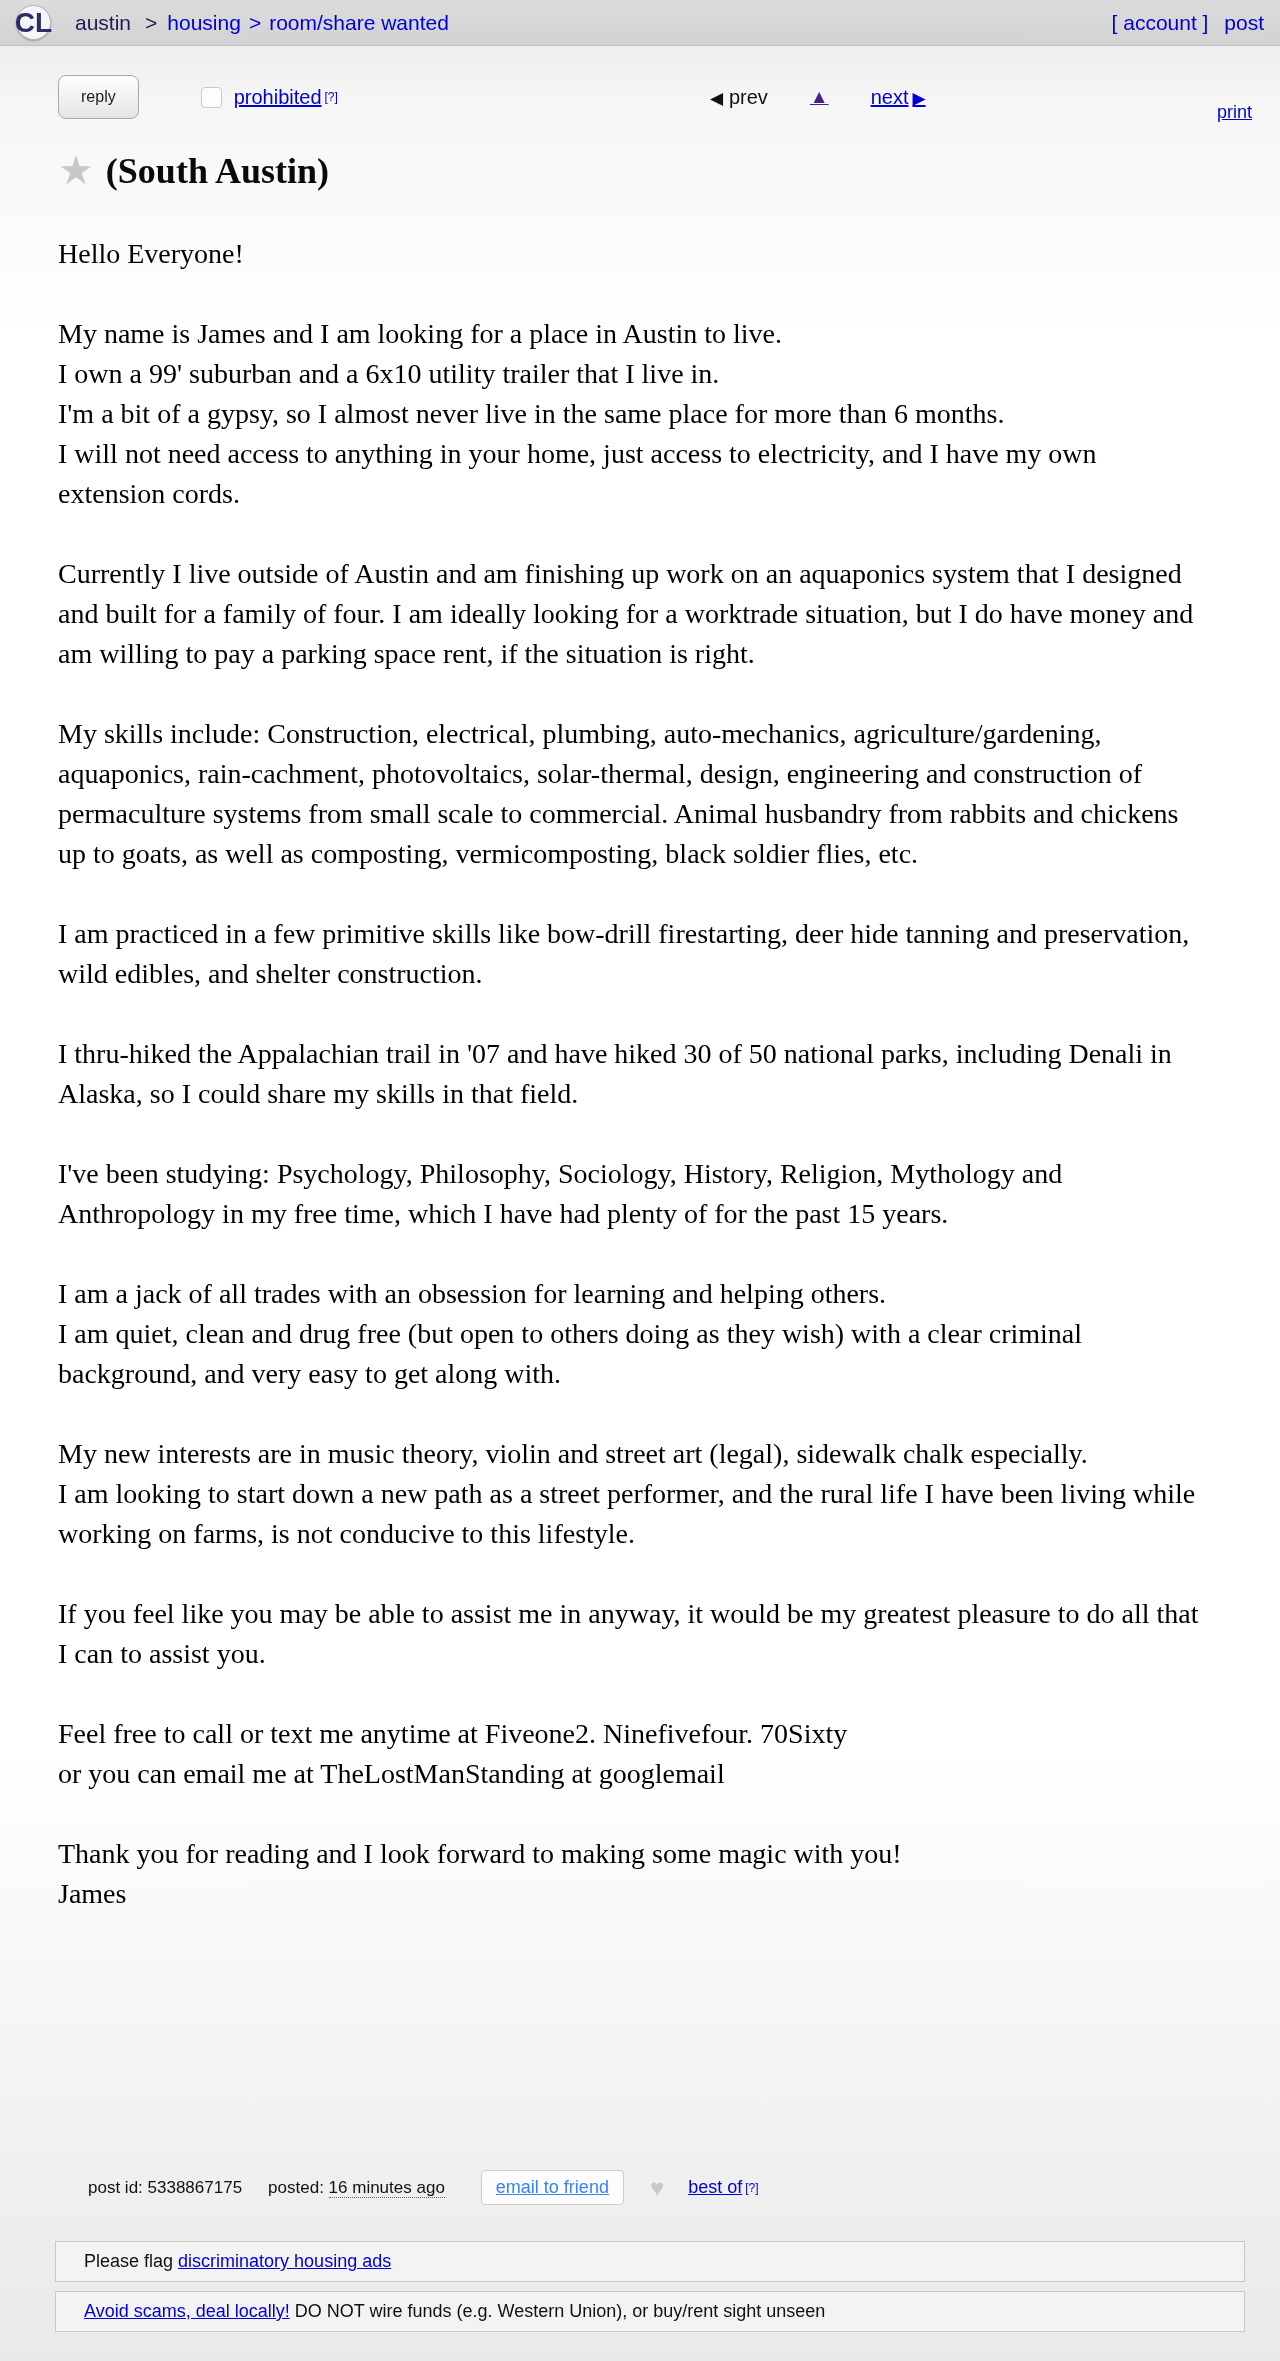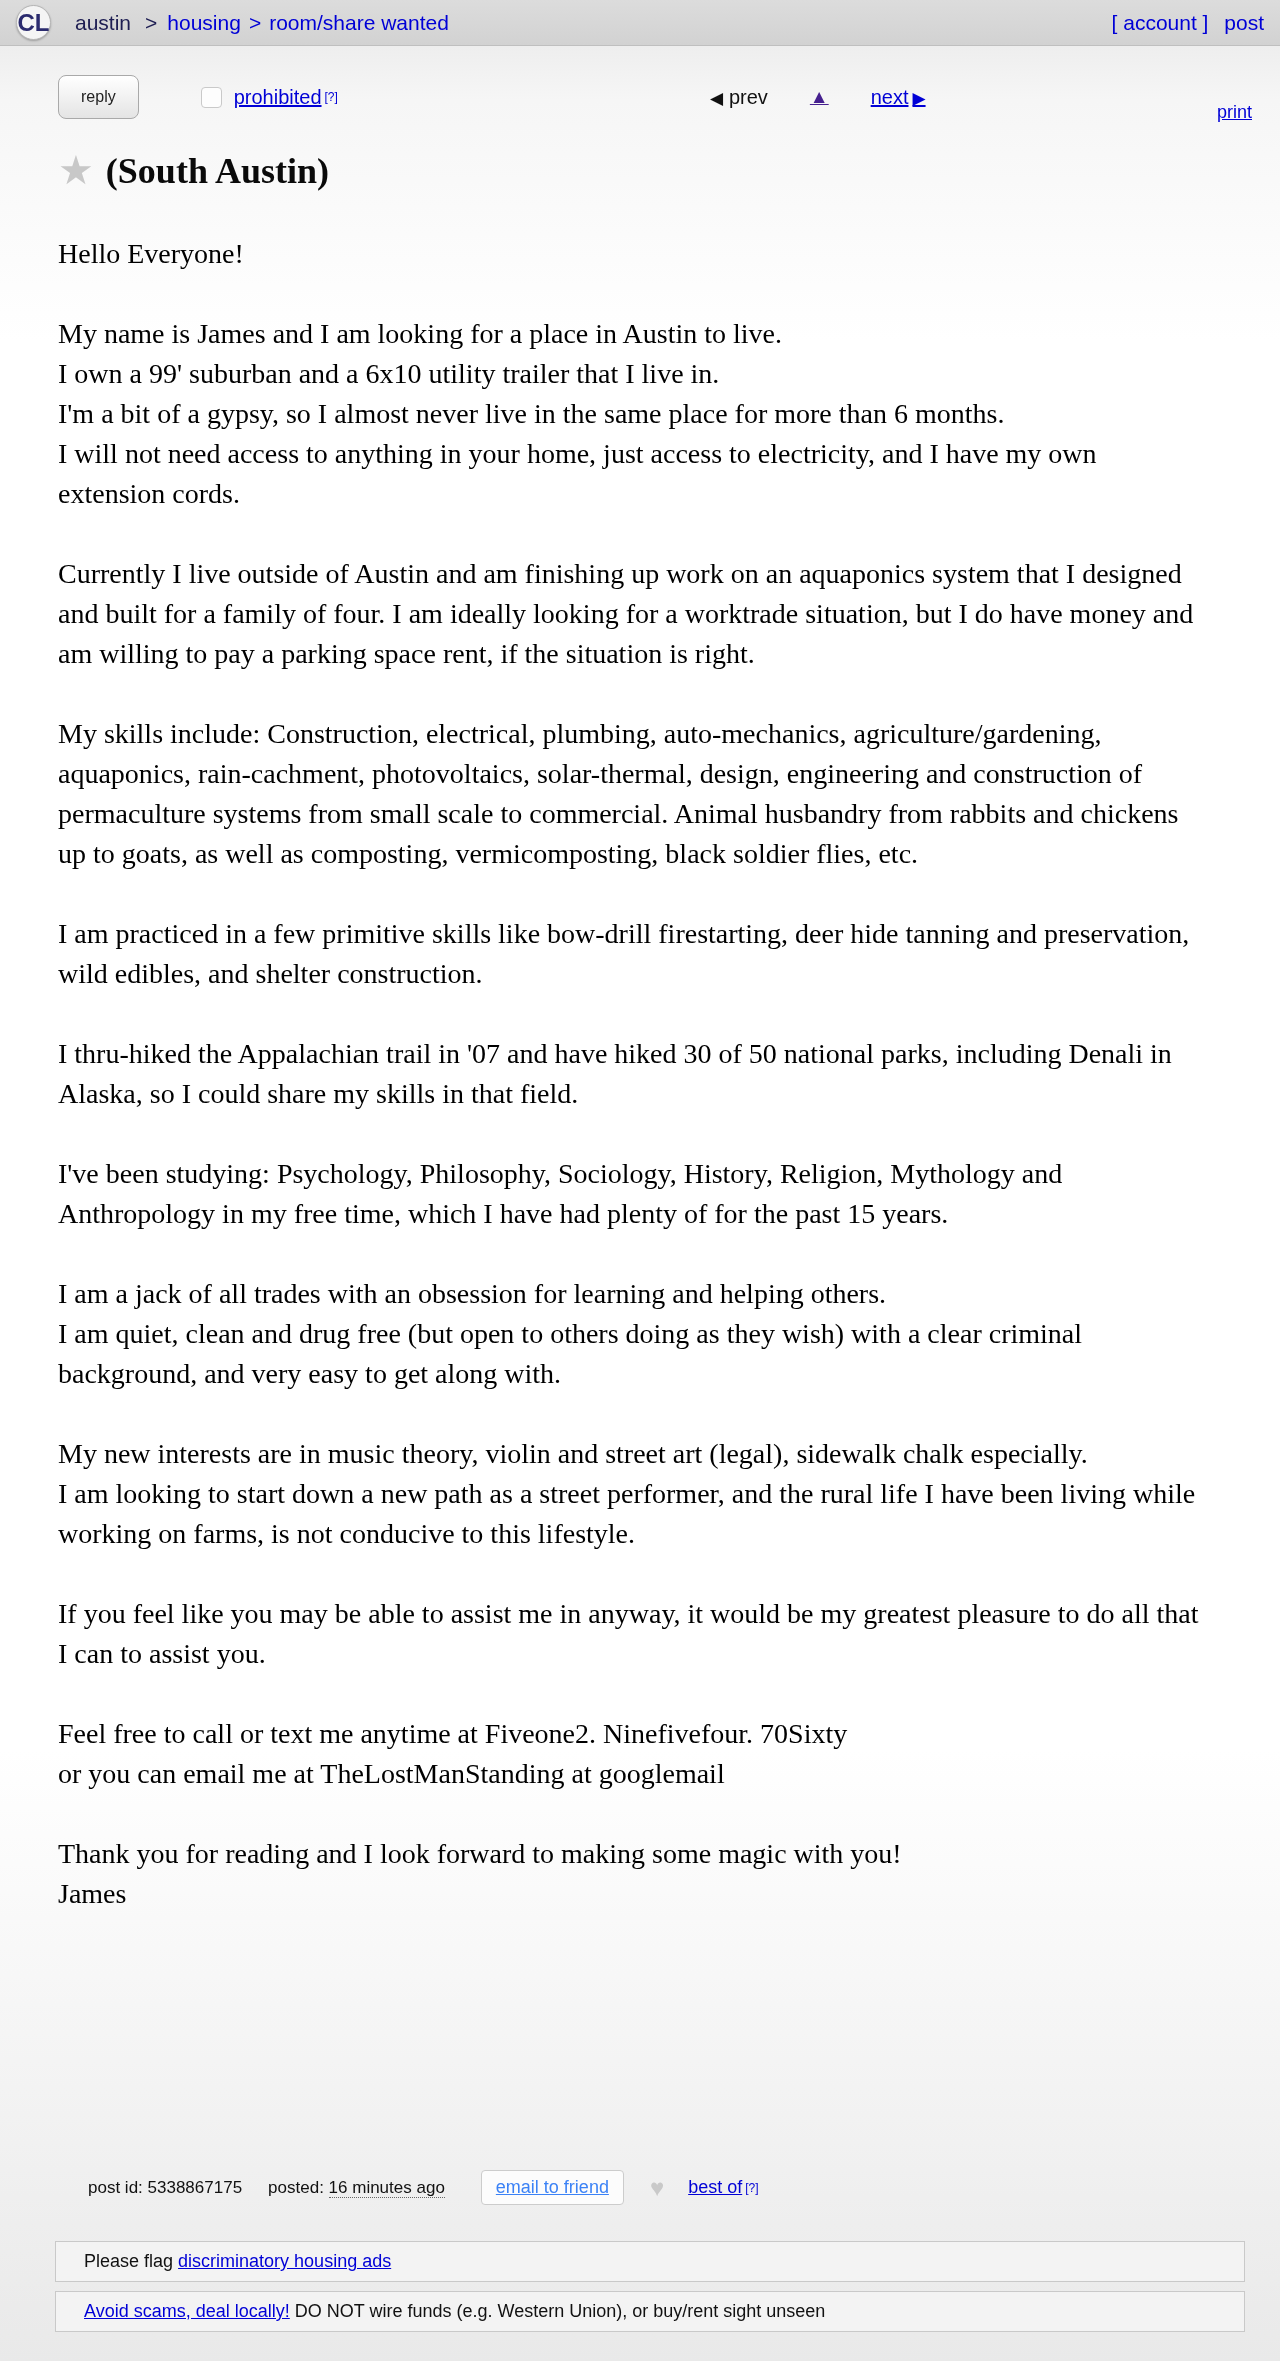--- a/index.html
+++ b/index.html
@@ -19,21 +19,21 @@
     background:linear-gradient(#dcdcdc,#d2d2d2);
     border-bottom:1px solid #bfbfbf;
     display:flex; align-items:center;
     padding:0 16px;
   }
   .cl-logo {
     width:35px; height:35px; border-radius:50%;
     background:#f5f5f5; border:1px solid #b5b5b5;
     box-shadow:0 1px 2px rgba(0,0,0,.25);
     display:flex; align-items:center; justify-content:center;
-    font-weight:bold; font-size:24px; color:#2b2b6e;
+    font-weight:bold; font-size:28px; color:#2b2b6e;
     cursor:pointer;
   }
   .crumbs { margin-left:24px; font-size:21px; }
   .crumb-city { color:#1d1d52; text-decoration:none; }
   .crumb-sep1 { color:#1d1d52; margin:0 10px 0 14px; }
   .crumb-sep2 { color:#0000d6; margin:0 8px; }
   .crumb-link { color:#0000d6; text-decoration:none; cursor:pointer; }
   .topbar-right { margin-left:auto; font-size:21px; }
   .topbar-right a { color:#0000d6; text-decoration:none; cursor:pointer; }
   .topbar-right .acct { margin-right:10px; }

